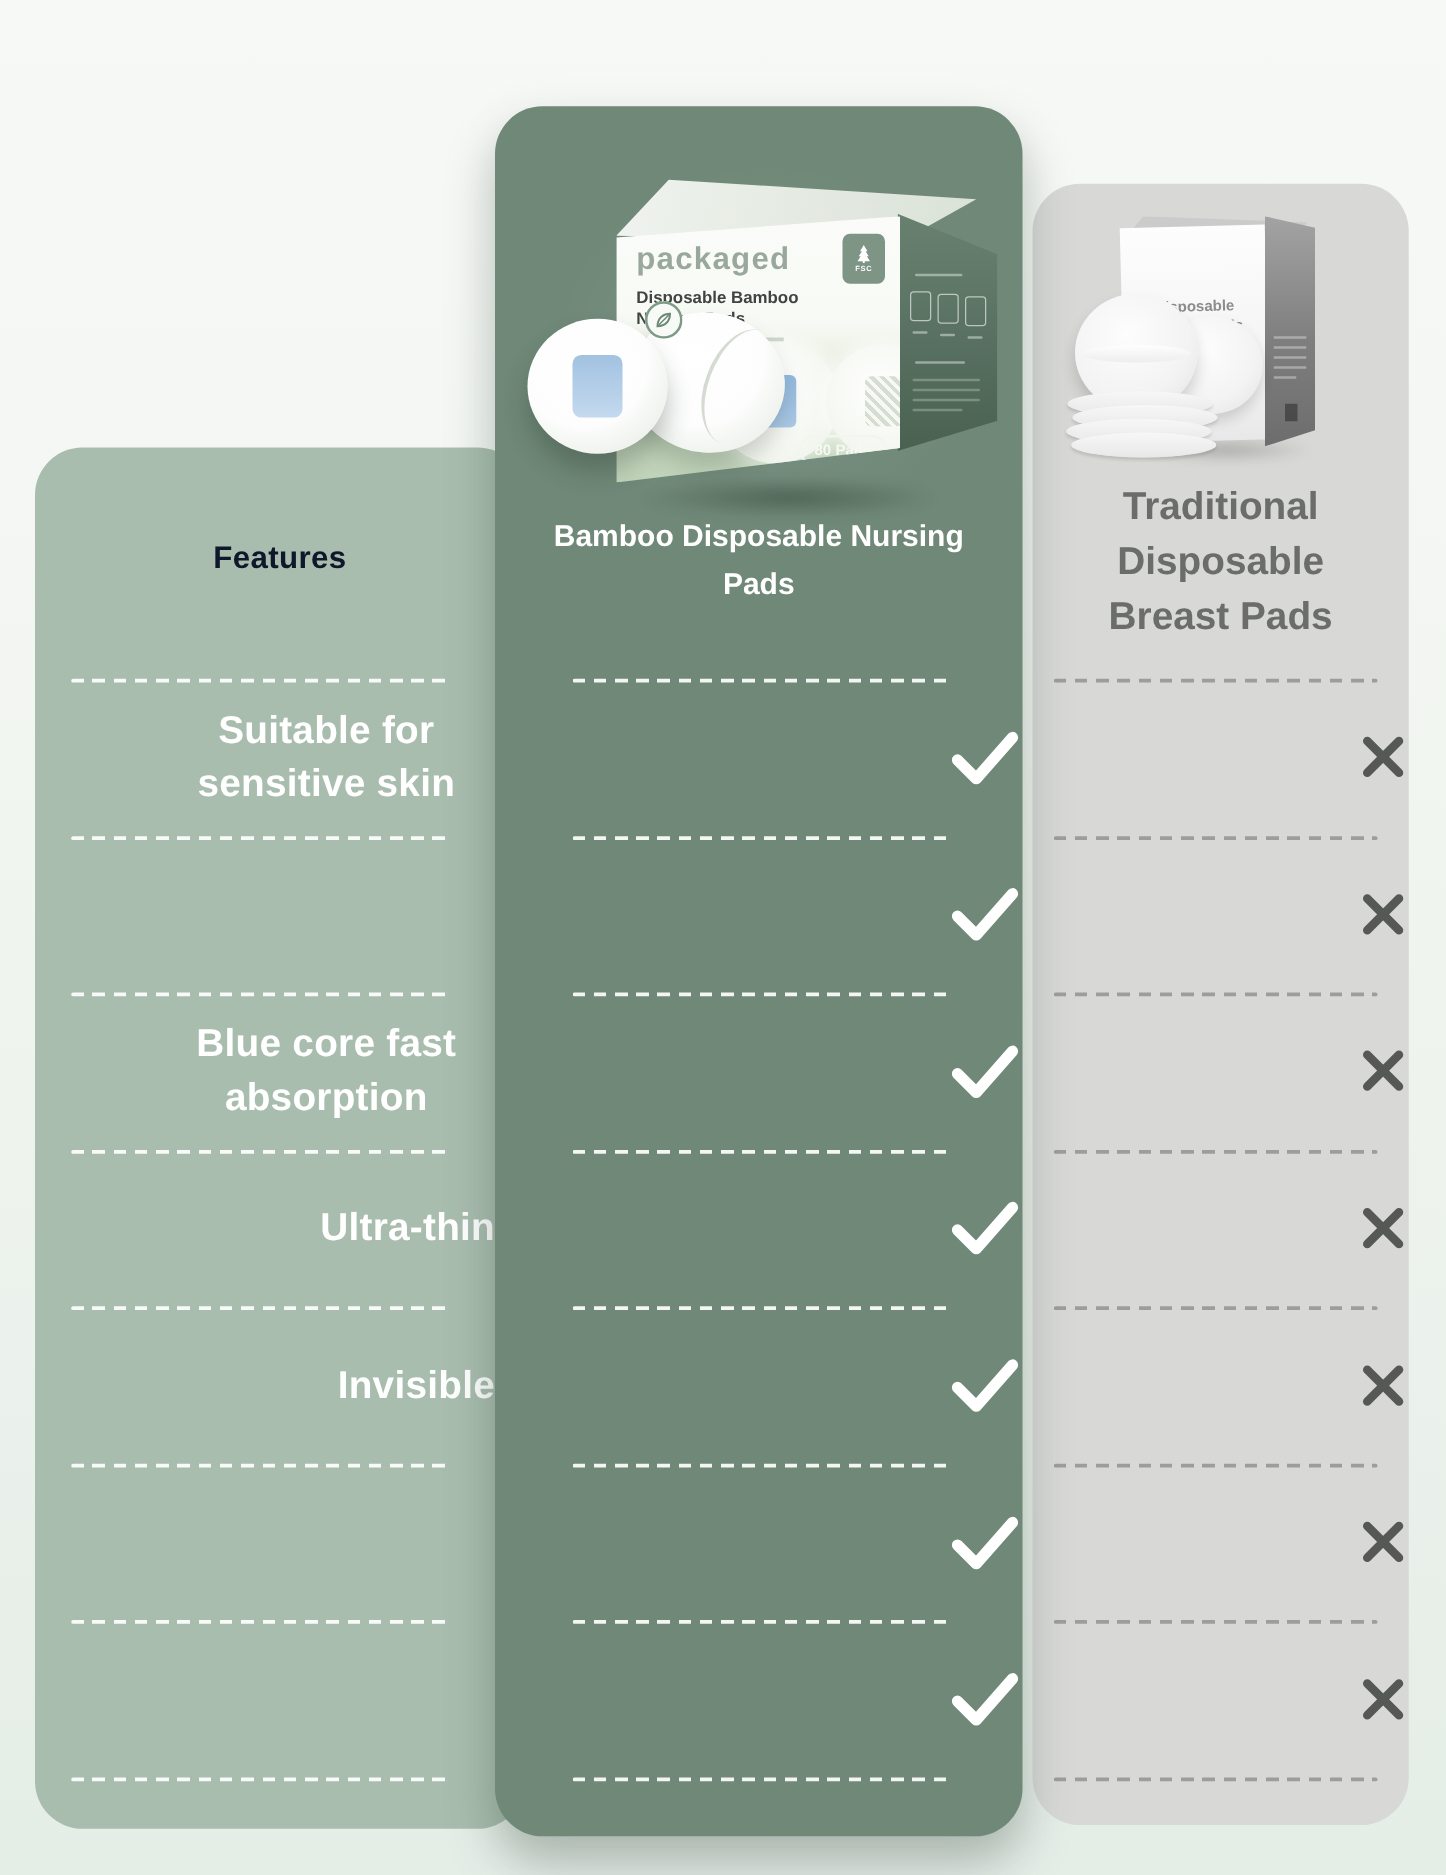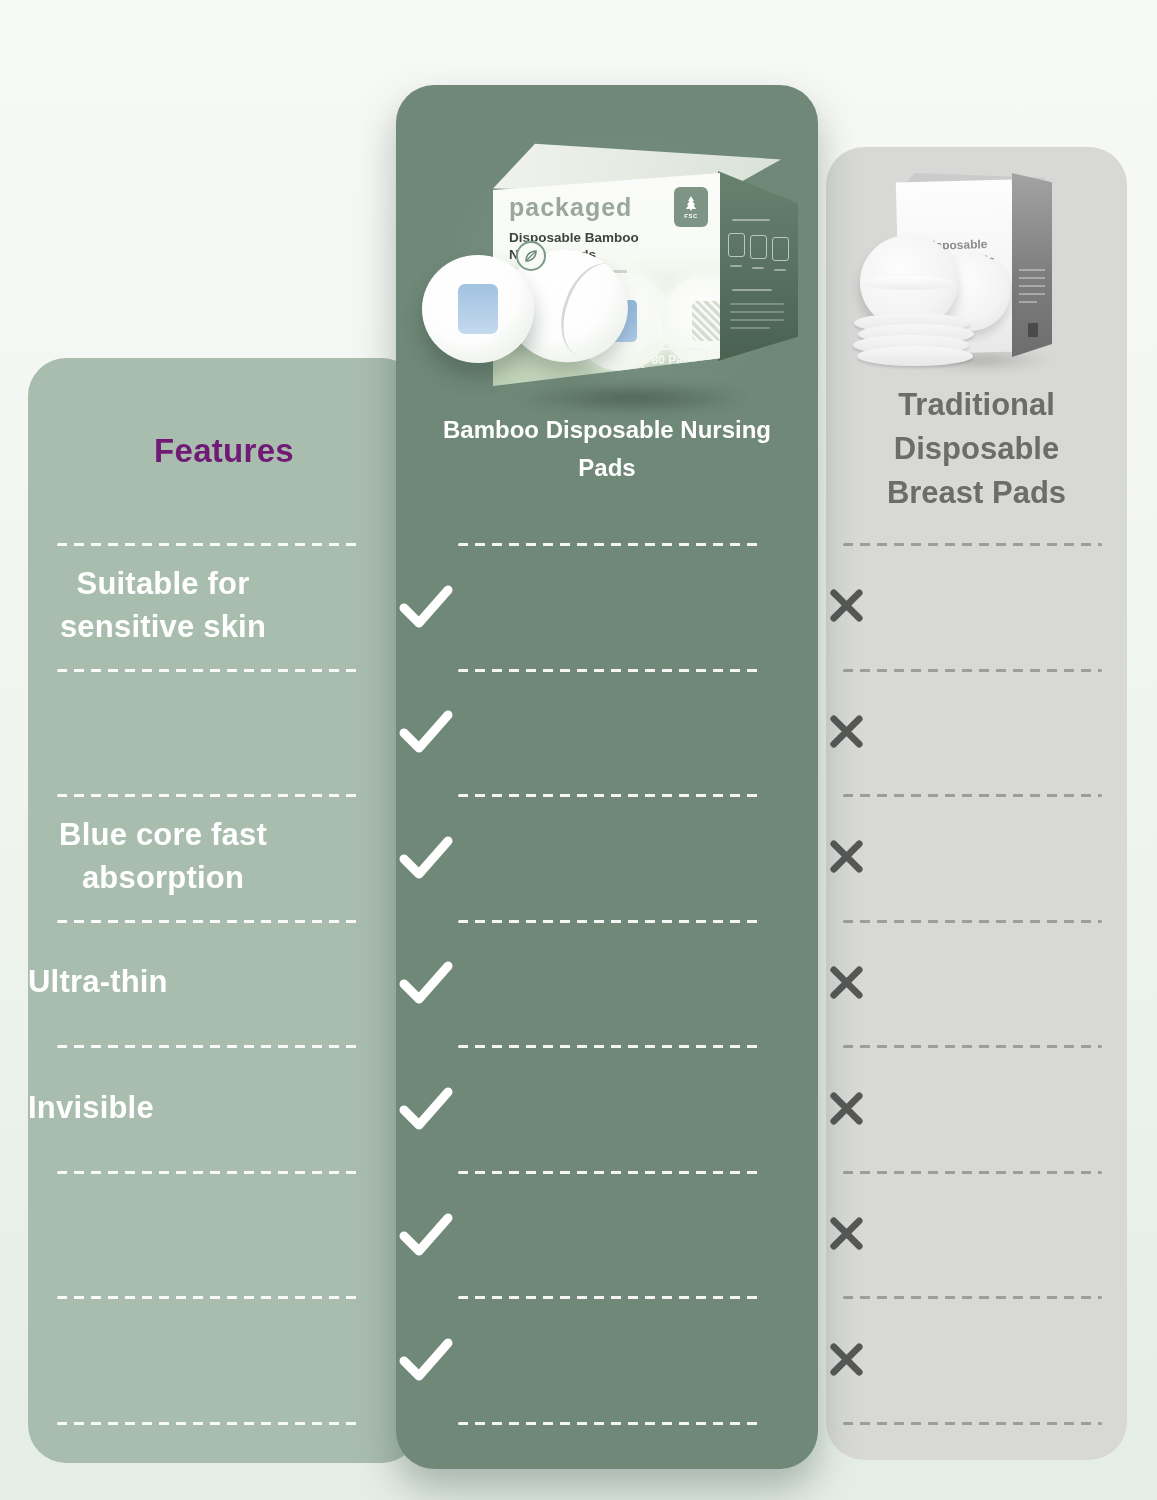--- a/index.html
+++ b/index.html
@@ -8,35 +8,35 @@
     background:linear-gradient(180deg,#f7f9f6 0%,#f1f5f0 45%,#e5ede7 100%);
     font-family:"Liberation Sans","DejaVu Sans",sans-serif;
   }
   .col{position:absolute;border-radius:38px;overflow:hidden;}
   .col-left{left:28px;top:358px;width:392px;height:1105px;background:#a9bdaf;z-index:1;}
   .col-mid{left:396px;top:85px;width:422px;height:1384px;background:#6f8878;
            box-shadow:0 20px 38px rgba(55,75,63,.35);z-index:2;}
   .col-right{left:826px;top:147px;width:301px;height:1313px;background:#d8d9d7;z-index:1;}
 
   .features-title{position:absolute;top:74px;left:0;width:392px;text-align:center;
-    color:#701a75;font-size:33px;font-weight:700;letter-spacing:.3px;}
+    color:#0f172a;font-size:25px;font-weight:700;letter-spacing:.3px;}
   .mid-title{position:absolute;top:326px;left:0;width:100%;text-align:center;
     color:#ffffff;font-size:24px;line-height:38px;font-weight:700;}
   .mid-title span{display:block;margin:0 auto;max-width:350px;}
   .right-title{position:absolute;top:236px;left:0;width:100%;text-align:center;
     color:#6b6d6b;font-size:31px;line-height:44px;font-weight:700;}
   .right-title span{display:block;margin:0 auto;max-width:250px;}
 
   .dash{position:absolute;height:3px;border-radius:2px;}
   .col-left .dash,.col-mid .dash{
     background:repeating-linear-gradient(90deg,rgba(255,255,255,.92) 0 10px,rgba(255,255,255,0) 10px 17px);}
   .col-right .dash{
     background:repeating-linear-gradient(90deg,#9c9e9c 0 10px,rgba(0,0,0,0) 10px 17px);}
 
-  .cell{position:absolute;left:0;right:0;display:flex;align-items:center;justify-content:flex-start;}
+  .cell{position:absolute;left:0;right:0;display:flex;align-items:center;justify-content:flex-end;}
   .col-left .cell{right:24px;}
   .feature-text{color:#ffffff;font-size:31px;line-height:1.38;font-weight:700;
     text-align:center;max-width:270px;letter-spacing:.2px;}
   .check-icon{width:60px;height:48px;}
   .check-icon path{stroke:#ffffff;stroke-width:9;fill:none;stroke-linecap:round;stroke-linejoin:round;}
   .x-icon{width:41px;height:41px;}
   .x-icon path{stroke:#565856;stroke-width:7;fill:none;stroke-linecap:round;}
 
   
   .mc-glow{position:absolute;left:20px;top:30px;width:382px;height:360px;

